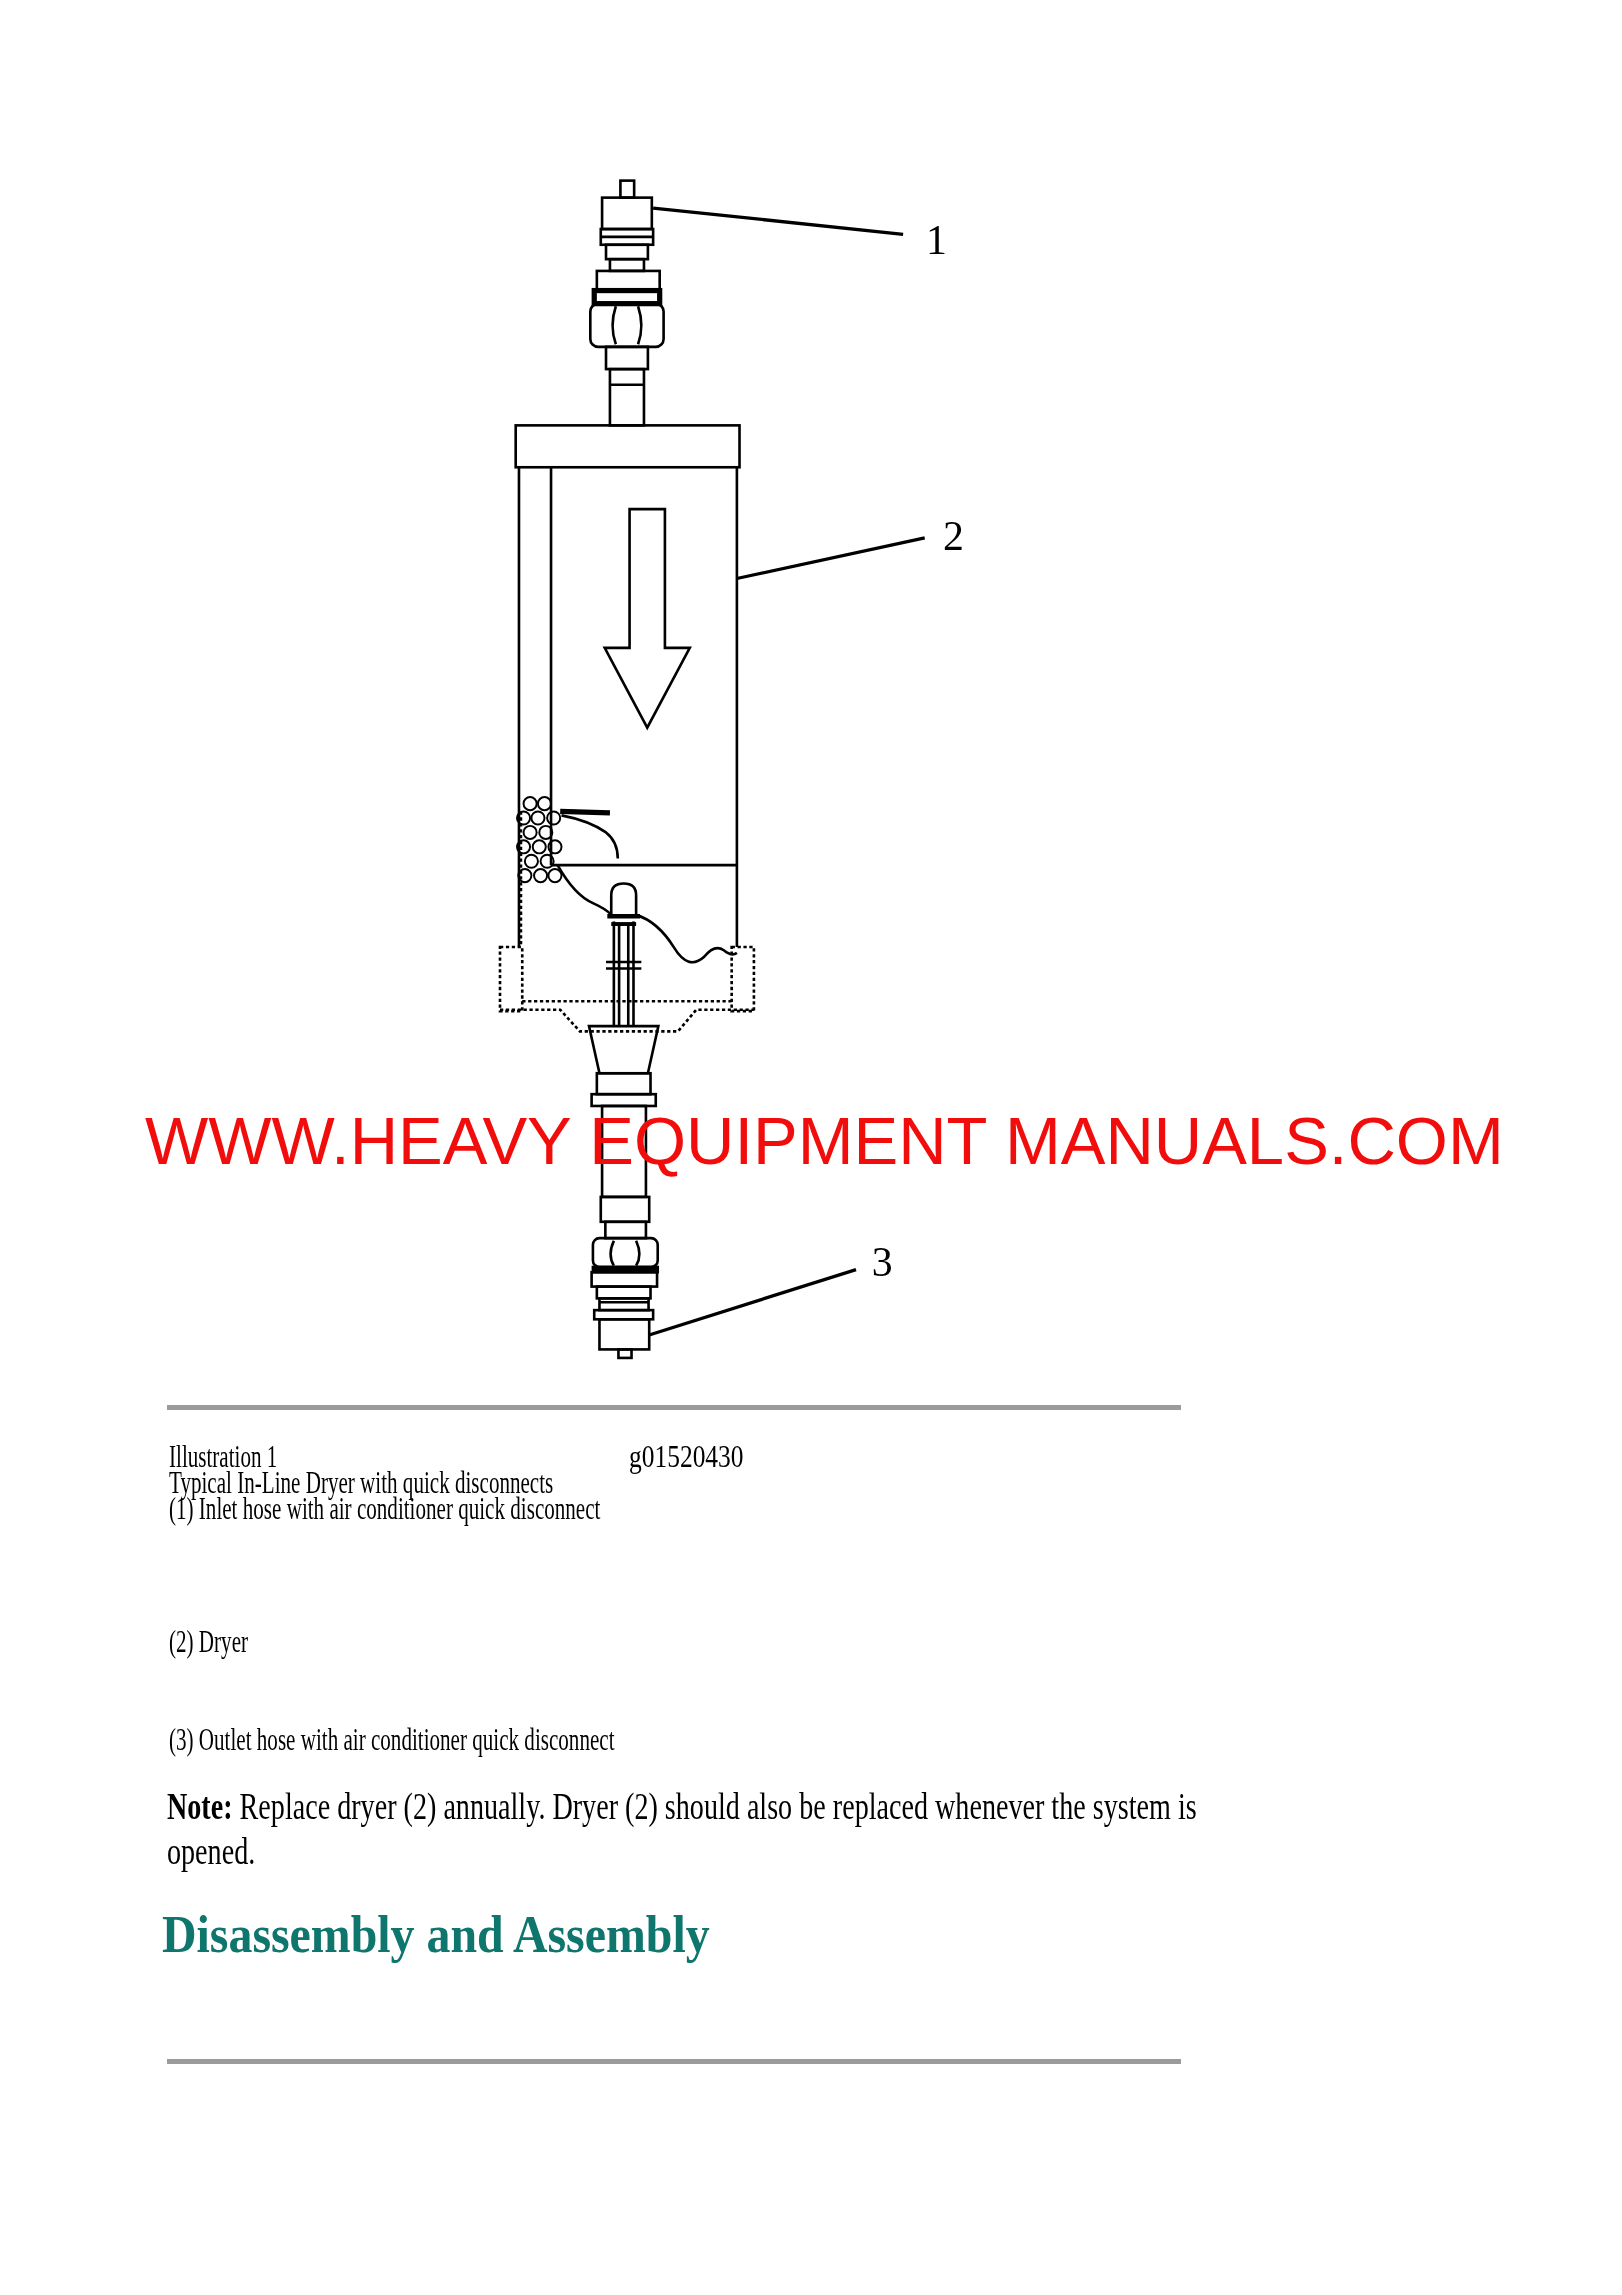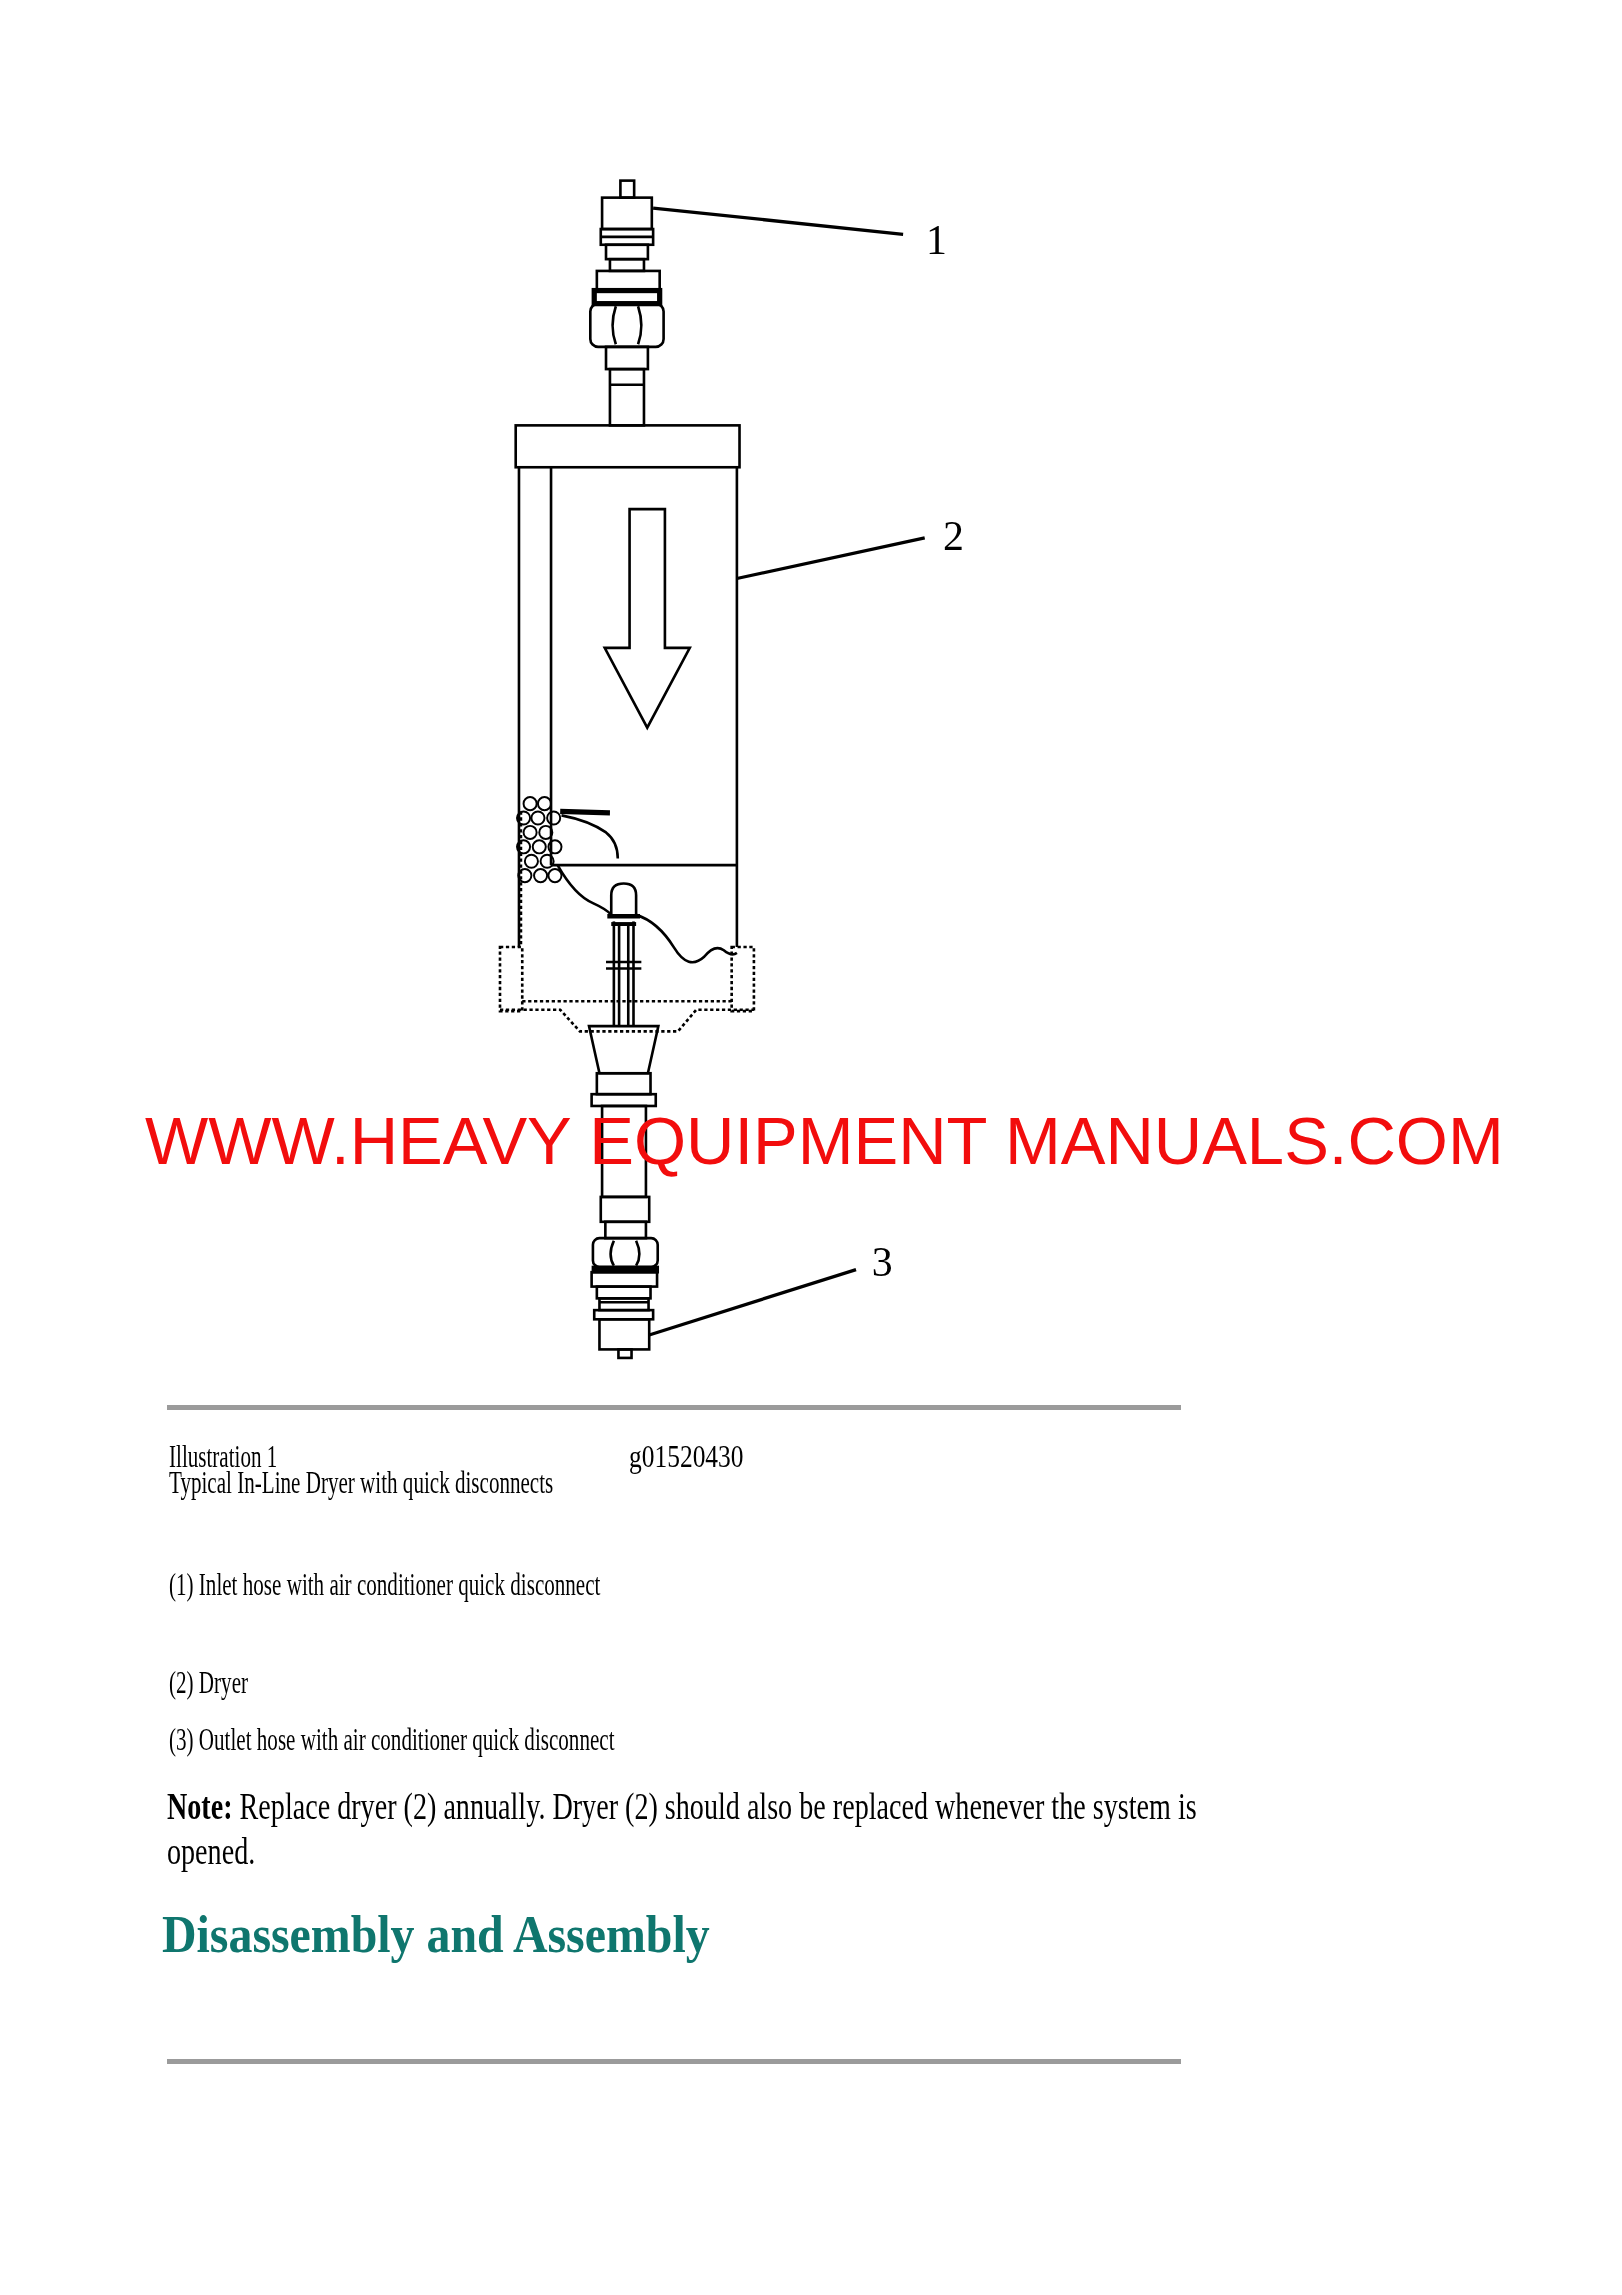--- a/index.html
+++ b/index.html
@@ -24,22 +24,22 @@
   #rule-bottom{top:2059px;}
   
   .cap{
     font-size:31px;line-height:1.1;white-space:nowrap;text-decoration:underline;
   }
   .squish{display:inline-block;transform:scaleX(0.68);transform-origin:0 50%;}
   .squish-r{display:inline-block;transform:scaleX(0.82);transform-origin:100% 50%;}
   #illustration-line{left:169px;top:1440px;}
   #figure-id-wrap{left:167px;top:1440px;width:1014px;text-align:center;}
   #cap-title{left:169px;top:1466px;}
-  #cap-item-1{left:169px;top:1568px;}
-  #cap-item-2{left:169px;top:1666px;}
+  #cap-item-1{left:169px;top:1492px;}
+  #cap-item-2{left:169px;top:1625px;}
   #cap-item-3{left:169px;top:1683px;margin-top:40px;}
   
   #note{
     left:167px;top:1784px;width:1623px;font-size:37px;line-height:45px;
     white-space:nowrap;
   }
   #note .squish{transform:scaleX(0.76);}
   .b{font-weight:bold;}
   
   #section-heading{

